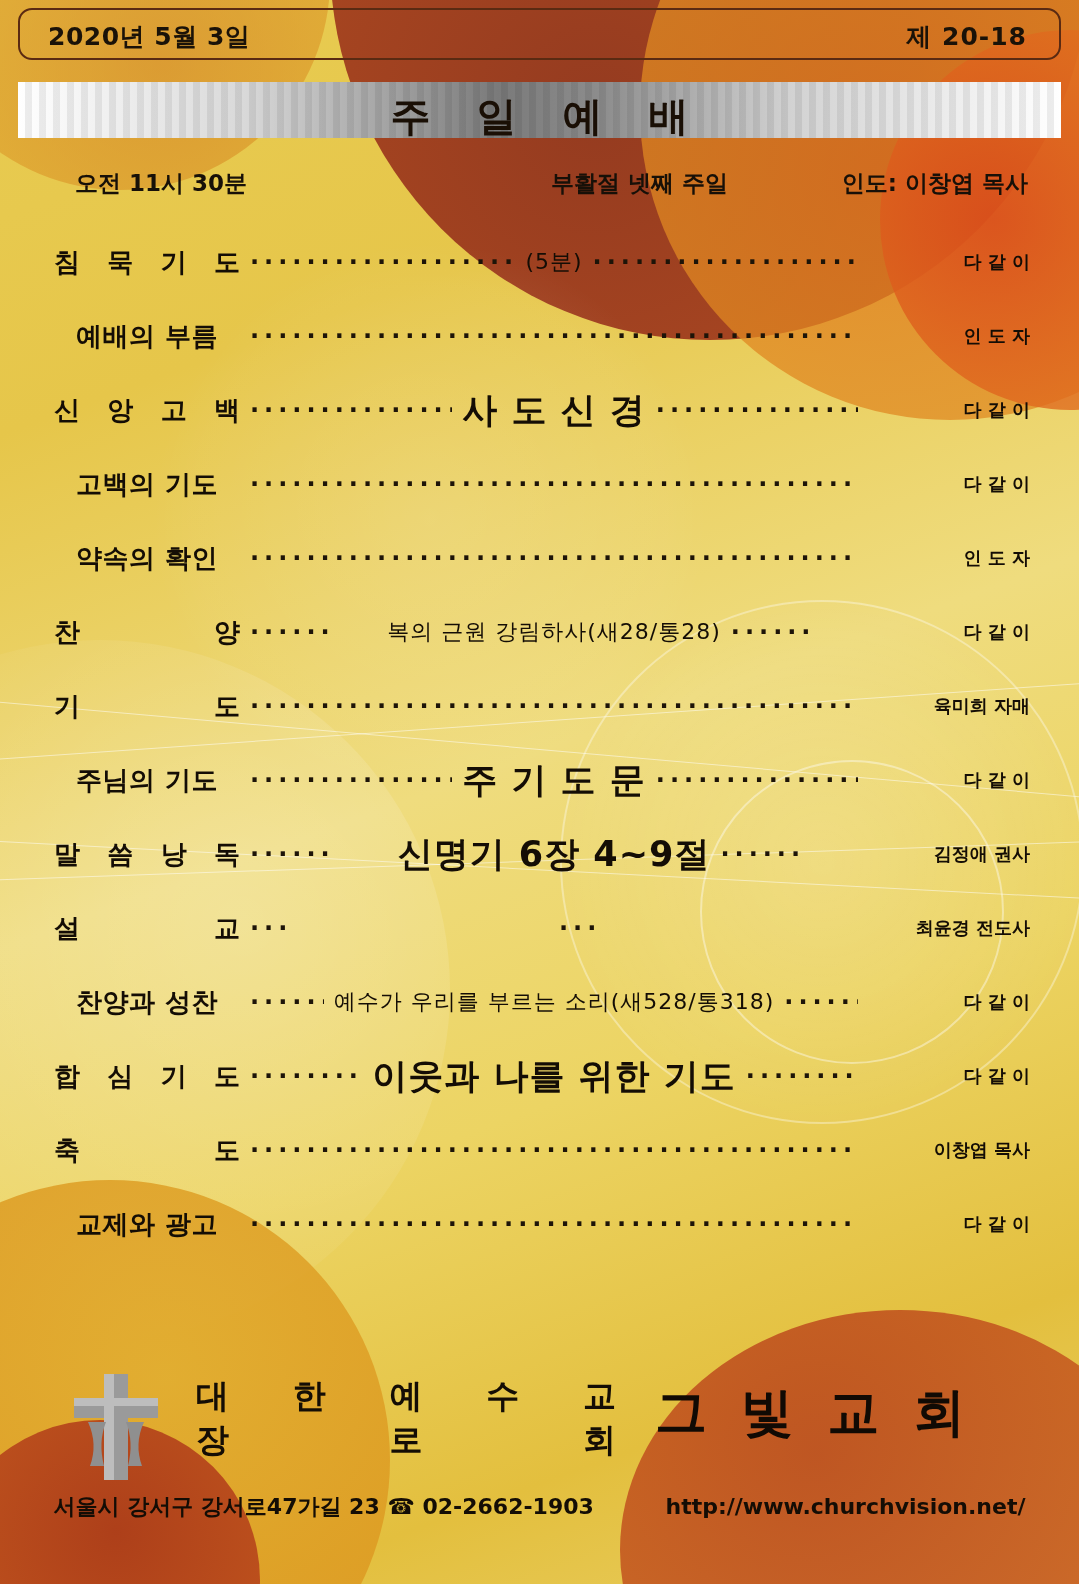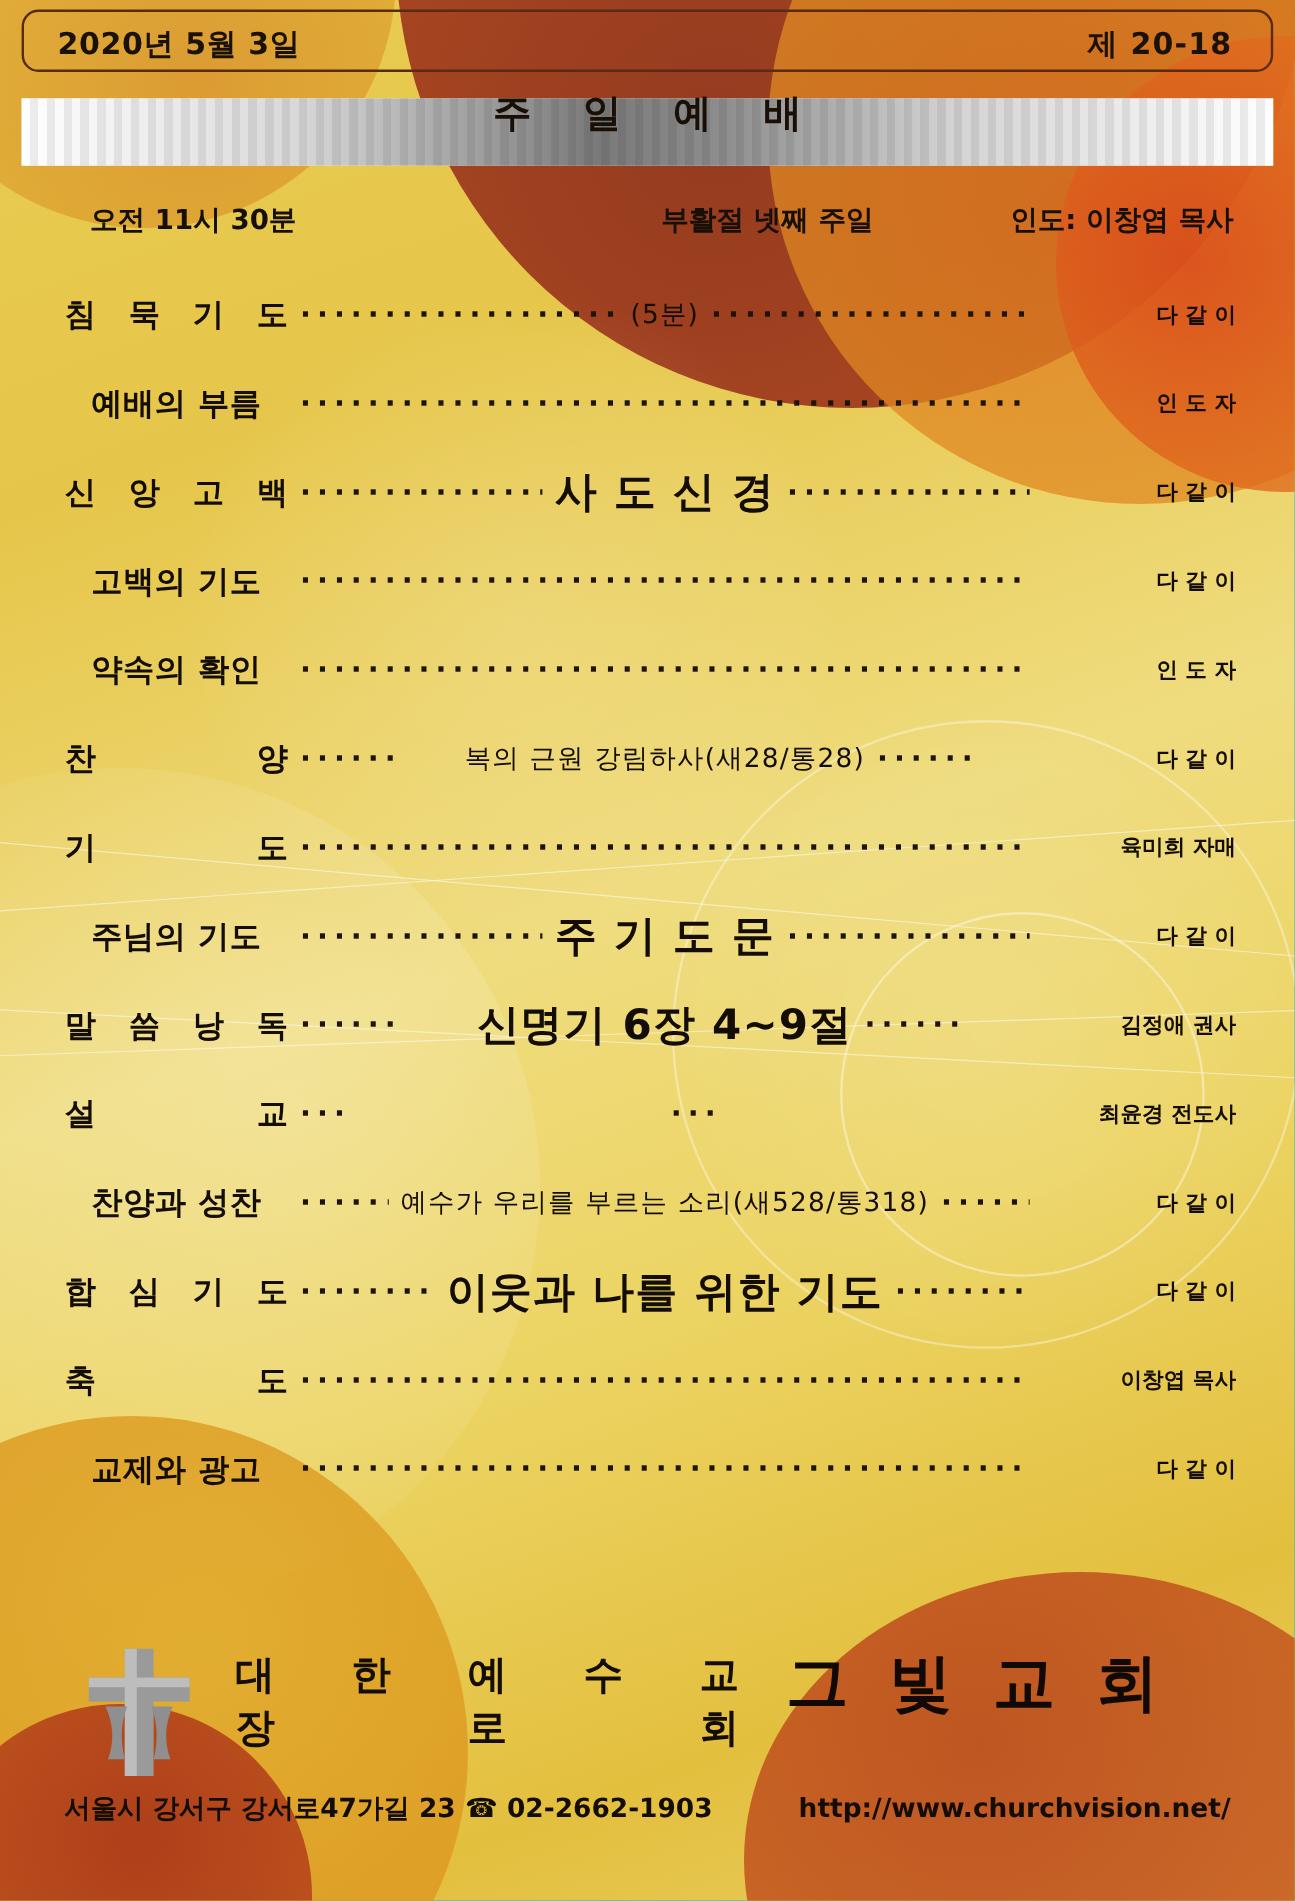--- a/index.html
+++ b/index.html
@@ -8,21 +8,21 @@
     background: #ffffff;
   }
   body {
     font-family: "DejaVu Sans", "Liberation Sans", sans-serif;
   }
   #page {
     position: relative;
     width: 1079px;
     height: 1584px;
     overflow: hidden;
-    background: #0369a1;
+    background: #5eead4;
   }
   
   .bg-base {
     position: absolute;
     inset: 0;
     background:
       linear-gradient(160deg, #e8cc52 0%, #e6c64a 22%, #efdc7e 48%, #ecd463 66%, #e3bf3e 85%, #e9cf63 100%);
   }
   .circle {
     position: absolute;
@@ -135,23 +135,23 @@
     width: 1043px; height: 56px;
     background:
       repeating-linear-gradient(90deg,
         rgba(255,255,255,0.9) 0px, rgba(255,255,255,0.9) 7px,
         rgba(235,235,235,0.9) 7px, rgba(235,235,235,0.9) 14px),
       linear-gradient(90deg, #ffffff 0%, #d8d8d8 22%, #7a7a7a 46%, #8d8d8d 56%, #d2d2d2 74%, #ffffff 100%);
     background-blend-mode: multiply;
   }
   .title-text {
     position: absolute;
-    left: 0; right: 0; top: 73px;
+    left: 0; right: 0; top: 89px;
     text-align: center;
-    font-size: 32px;
+    font-size: 40px;
     font-weight: 700;
     color: #1a0f05;
     letter-spacing: 16px;
     text-indent: 16px;
   }
 
   
   .sub-row {
     position: absolute;
     left: 40px; top: 168px;
@@ -247,21 +247,21 @@
     font-weight: 700;
     color: #140d05;
     line-height: 44px;
   }
   .denom-line {
     display: flex;
     justify-content: space-between;
   }
   .church-name {
     position: absolute;
-    left: 655px; top: 14px;
+    left: 655px; top: 24px;
     font-size: 52px;
     font-weight: 800;
     color: #110a04;
     letter-spacing: 8px;
   }
   .addr {
     position: absolute;
     left: 0; right: 0; top: 138px;
     text-align: center;
     font-size: 22px;

